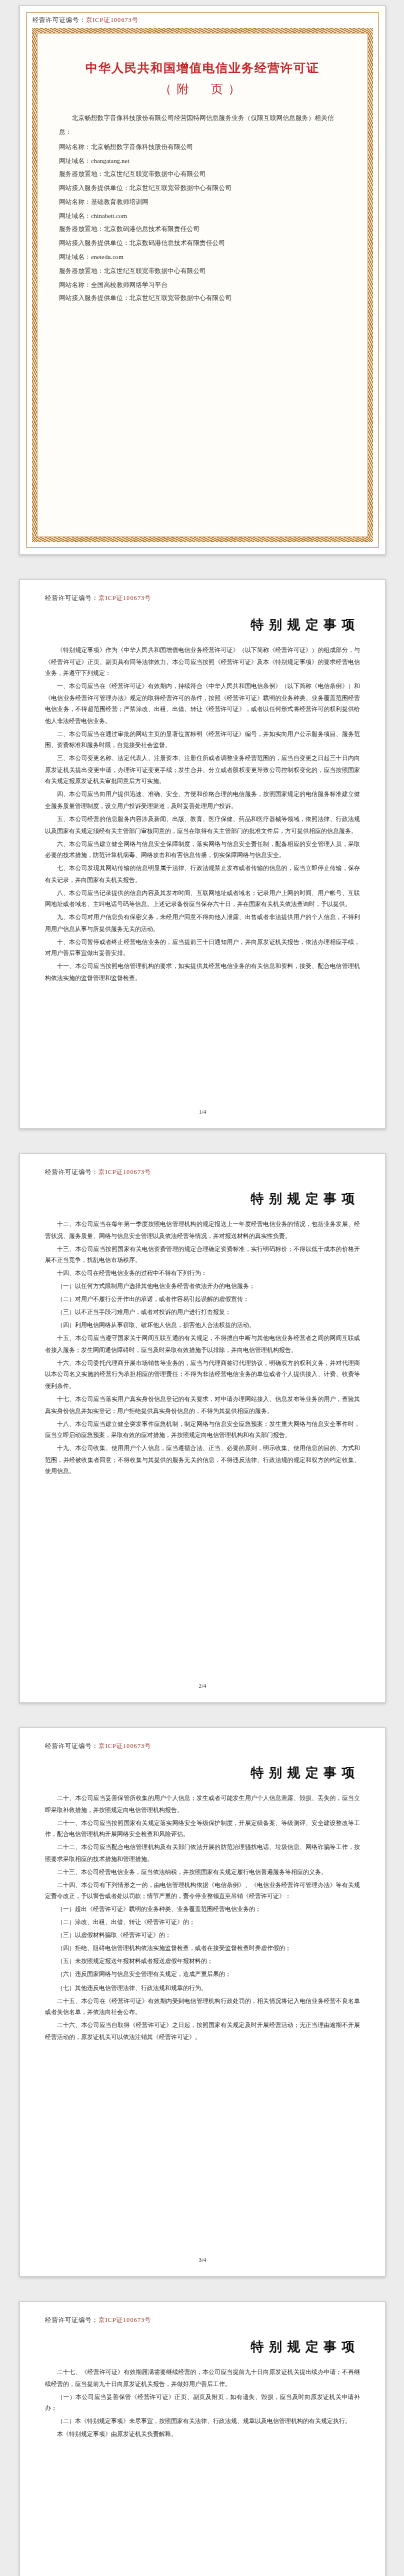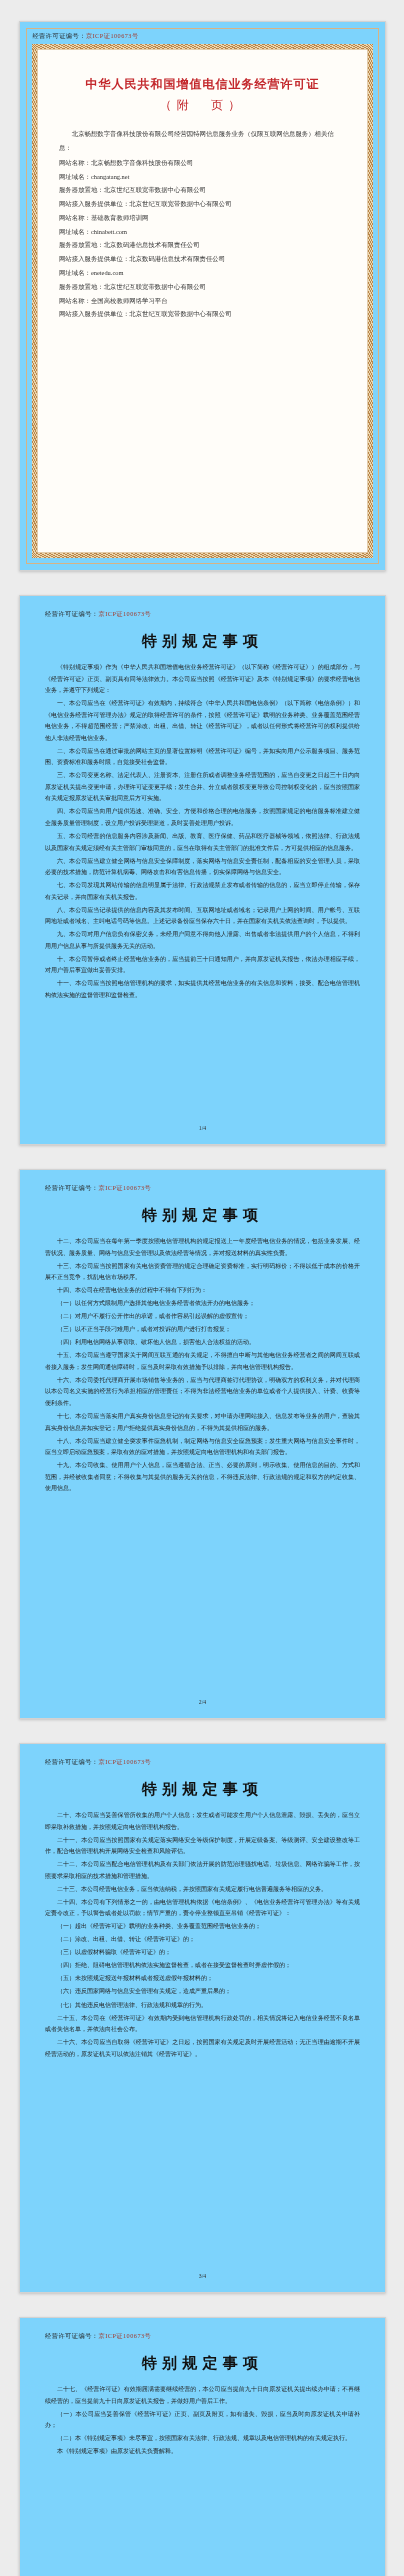--- a/index.html
+++ b/index.html
@@ -10,22 +10,22 @@
   }
   .canvas {
     width: 405px;
     margin: 0 auto;
     padding: 5.2px 0 7.2px;
     box-sizing: border-box;
   }
   .page {
     width: 367px;
     height: 550px;
-    margin: 16px auto 24px;
-    background: #7dd3fc;
+    margin: 0 auto 24px;
+    background: #ffffff;
     border: 0.5px solid #d2d2d2;
     box-shadow: 0 0.5px 2.6px rgba(0,0,0,0.18);
     position: relative;
     box-sizing: border-box;
     overflow: hidden;
   }
   .page:last-child { margin-bottom: 0; }
 
   
   .page.license { padding: 6.2px; }
@@ -79,22 +79,22 @@
   
   .page.provisions { padding: 13.4px 25px 31px; }
   .prov-header {
     font-size: 6.2px;
     color: #222;
     letter-spacing: 0.5px;
     margin: 0 0 13.4px;
   }
   .prov-header .num { color: #a23b2e; }
   .prov-title {
-    text-align: center;
-    font-size: 15px;
+    text-align: right;
+    font-size: 13px;
     font-weight: bold;
     letter-spacing: 5.2px;
     color: #111;
     margin: 0 0 11.3px;
   }
   .prov-body p {
     font-size: 6px;
     line-height: 1.92;
     color: #222;
     text-align: justify;

